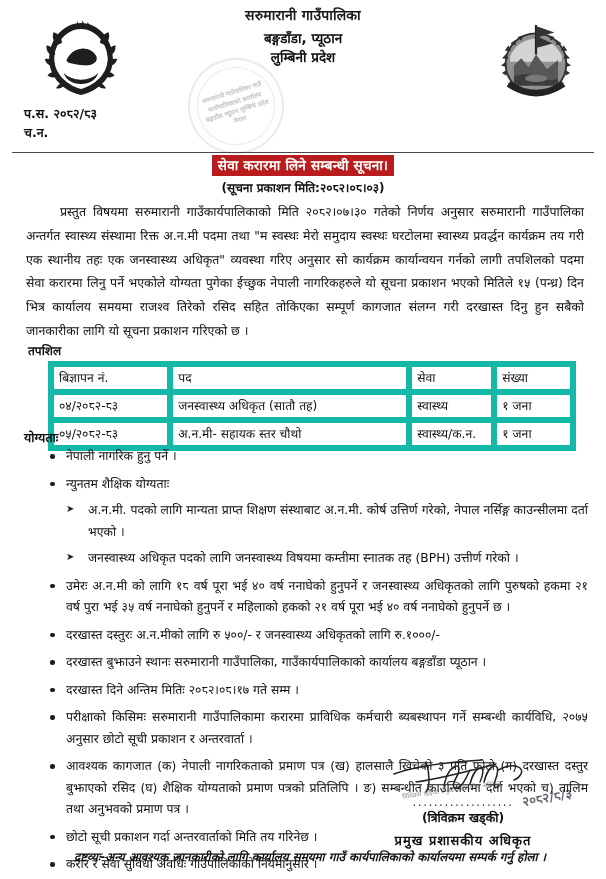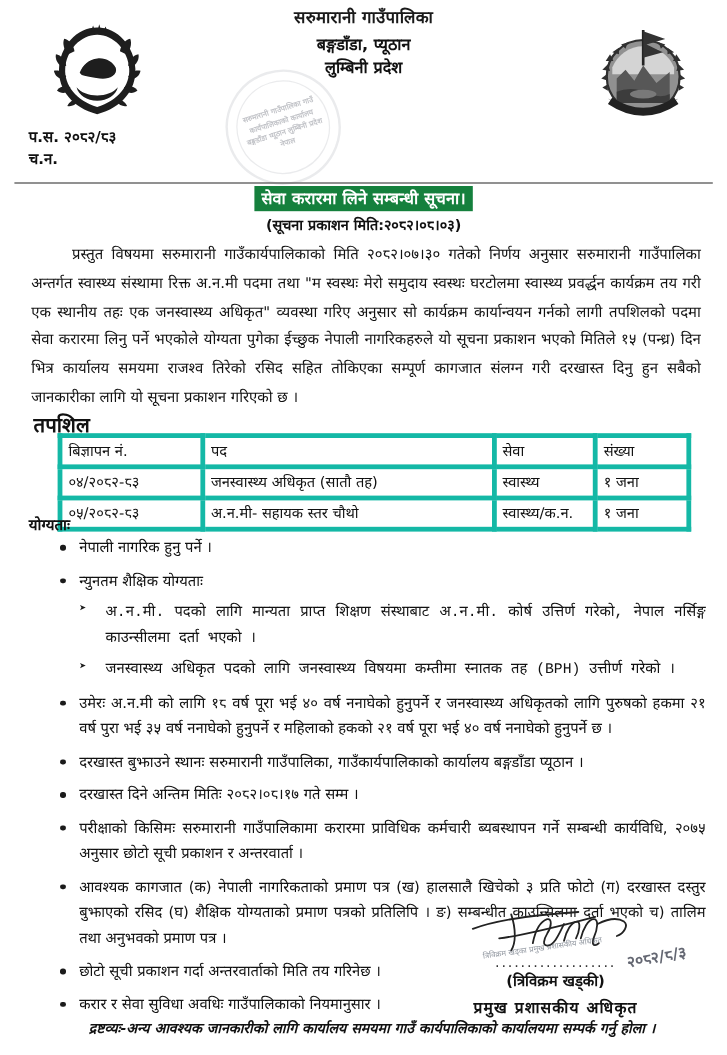--- a/index.html
+++ b/index.html
@@ -116,21 +116,21 @@
 
   
   .title-wrap{
     position:absolute;
     left:0; right:0;
     top:155px;
     text-align:center;
   }
   .title-hl{
     display:inline-block;
-    background:#15803d;
+    background:#b91c1c;
     color:#fff;
     font-size:13.5px;
     font-weight:700;
     padding:1px 6px 2px 6px;
     letter-spacing:.2px;
   }
   .pubdate{
     margin-top:3px;
     font-size:12px;
     font-weight:600;
@@ -148,33 +148,33 @@
     text-justify:inter-word;
     text-indent:34px;
     font-weight:500;
   }
 
   
   .tapashil-label{
     position:absolute;
     left:28px;
     top:342px;
-    font-size:17px;
+    font-size:12px;
     font-weight:600;
   }
   table.detail{
     position:absolute;
     left:48px;
     top:361px;
     width:528px;
     border-collapse:collapse;
     font-size:12.2px;
   }
   table.detail td{
-    border:4px solid #14b8a6;
+    border:6px solid #14b8a6;
     padding:2px 5px 3px 5px;
     height:17px;
     font-weight:500;
     vertical-align:middle;
   }
   .col-ad{width:112px;}
   .col-post{width:258px;}
   .col-service{width:76px;}
   .col-count{width:70px;}
 
@@ -221,21 +221,20 @@
     margin:5px 0 0 0;
     padding:0;
   }
   ul.b2 > li{
     position:relative;
     padding-left:22px;
     margin-bottom:5px;
     line-height:1.75;
     text-align:justify;
     font-weight:500;
-    font-family:Liberation Mono, monospace;
   }
   ul.b2 > li:before{
     content:"\27A4";
     position:absolute;
     left:0;
     top:0px;
     font-size:10px;
     color:#1b1b1b;
   }
   li.tight{margin-bottom:4px;}
@@ -433,20 +432,23 @@
           </li>
           <li>
             <span>जनस्वास्थ्य अधिकृत पदको लागि जनस्वास्थ्य विषयमा कम्तीमा स्नातक तह (BPH) उत्तीर्ण गरेको ।</span>
           </li>
         </ul>
       </li>
       <li>
         <span>उमेरः अ.न.मी को लागि १८ वर्ष पूरा भई ४० वर्ष ननाघेको हुनुपर्ने र जनस्वास्थ्य अधिकृतको लागि पुरुषको हकमा २१ वर्ष पुरा भई ३५ वर्ष ननाघेको हुनुपर्ने र महिलाको हकको २१ वर्ष पूरा भई ४० वर्ष ननाघेको हुनुपर्ने छ ।</span>
       </li>
       <li>
+        <span>दरखास्त दस्तुरः अ.न.मीको लागि रु ५००/- र  जनस्वास्थ्य अधिकृतको लागि रु.१०००/-</span>
+      </li>
+      <li>
         <span>दरखास्त बुझाउने स्थानः सरुमारानी गाउँपालिका, गाउँकार्यपालिकाको कार्यालय बङ्गडाँडा प्यूठान ।</span>
       </li>
       <li>
         <span>दरखास्त दिने अन्तिम मितिः २०८२।०८।१७ गते सम्म ।</span>
       </li>
       <li>
         <span>परीक्षाको किसिमः सरुमारानी गाउँपालिकामा करारमा प्राविधिक कर्मचारी ब्यबस्थापन गर्ने सम्बन्धी कार्यविधि, २०७५ अनुसार छोटो सूची प्रकाशन र अन्तरवार्ता ।</span>
       </li>
       <li>
         <span>आवश्यक कागजात (क) नेपाली नागरिकताको प्रमाण पत्र (ख) हालसालै खिचेको ३ प्रति फोटो (ग) दरखास्त दस्तुर बुझाएको रसिद (घ) शैक्षिक योग्यताको प्रमाण पत्रको प्रतिलिपि । ङ) सम्बन्धीत काउन्सिलमा दर्ता भएको च) तालिम तथा अनुभवको प्रमाण पत्र ।</span>

